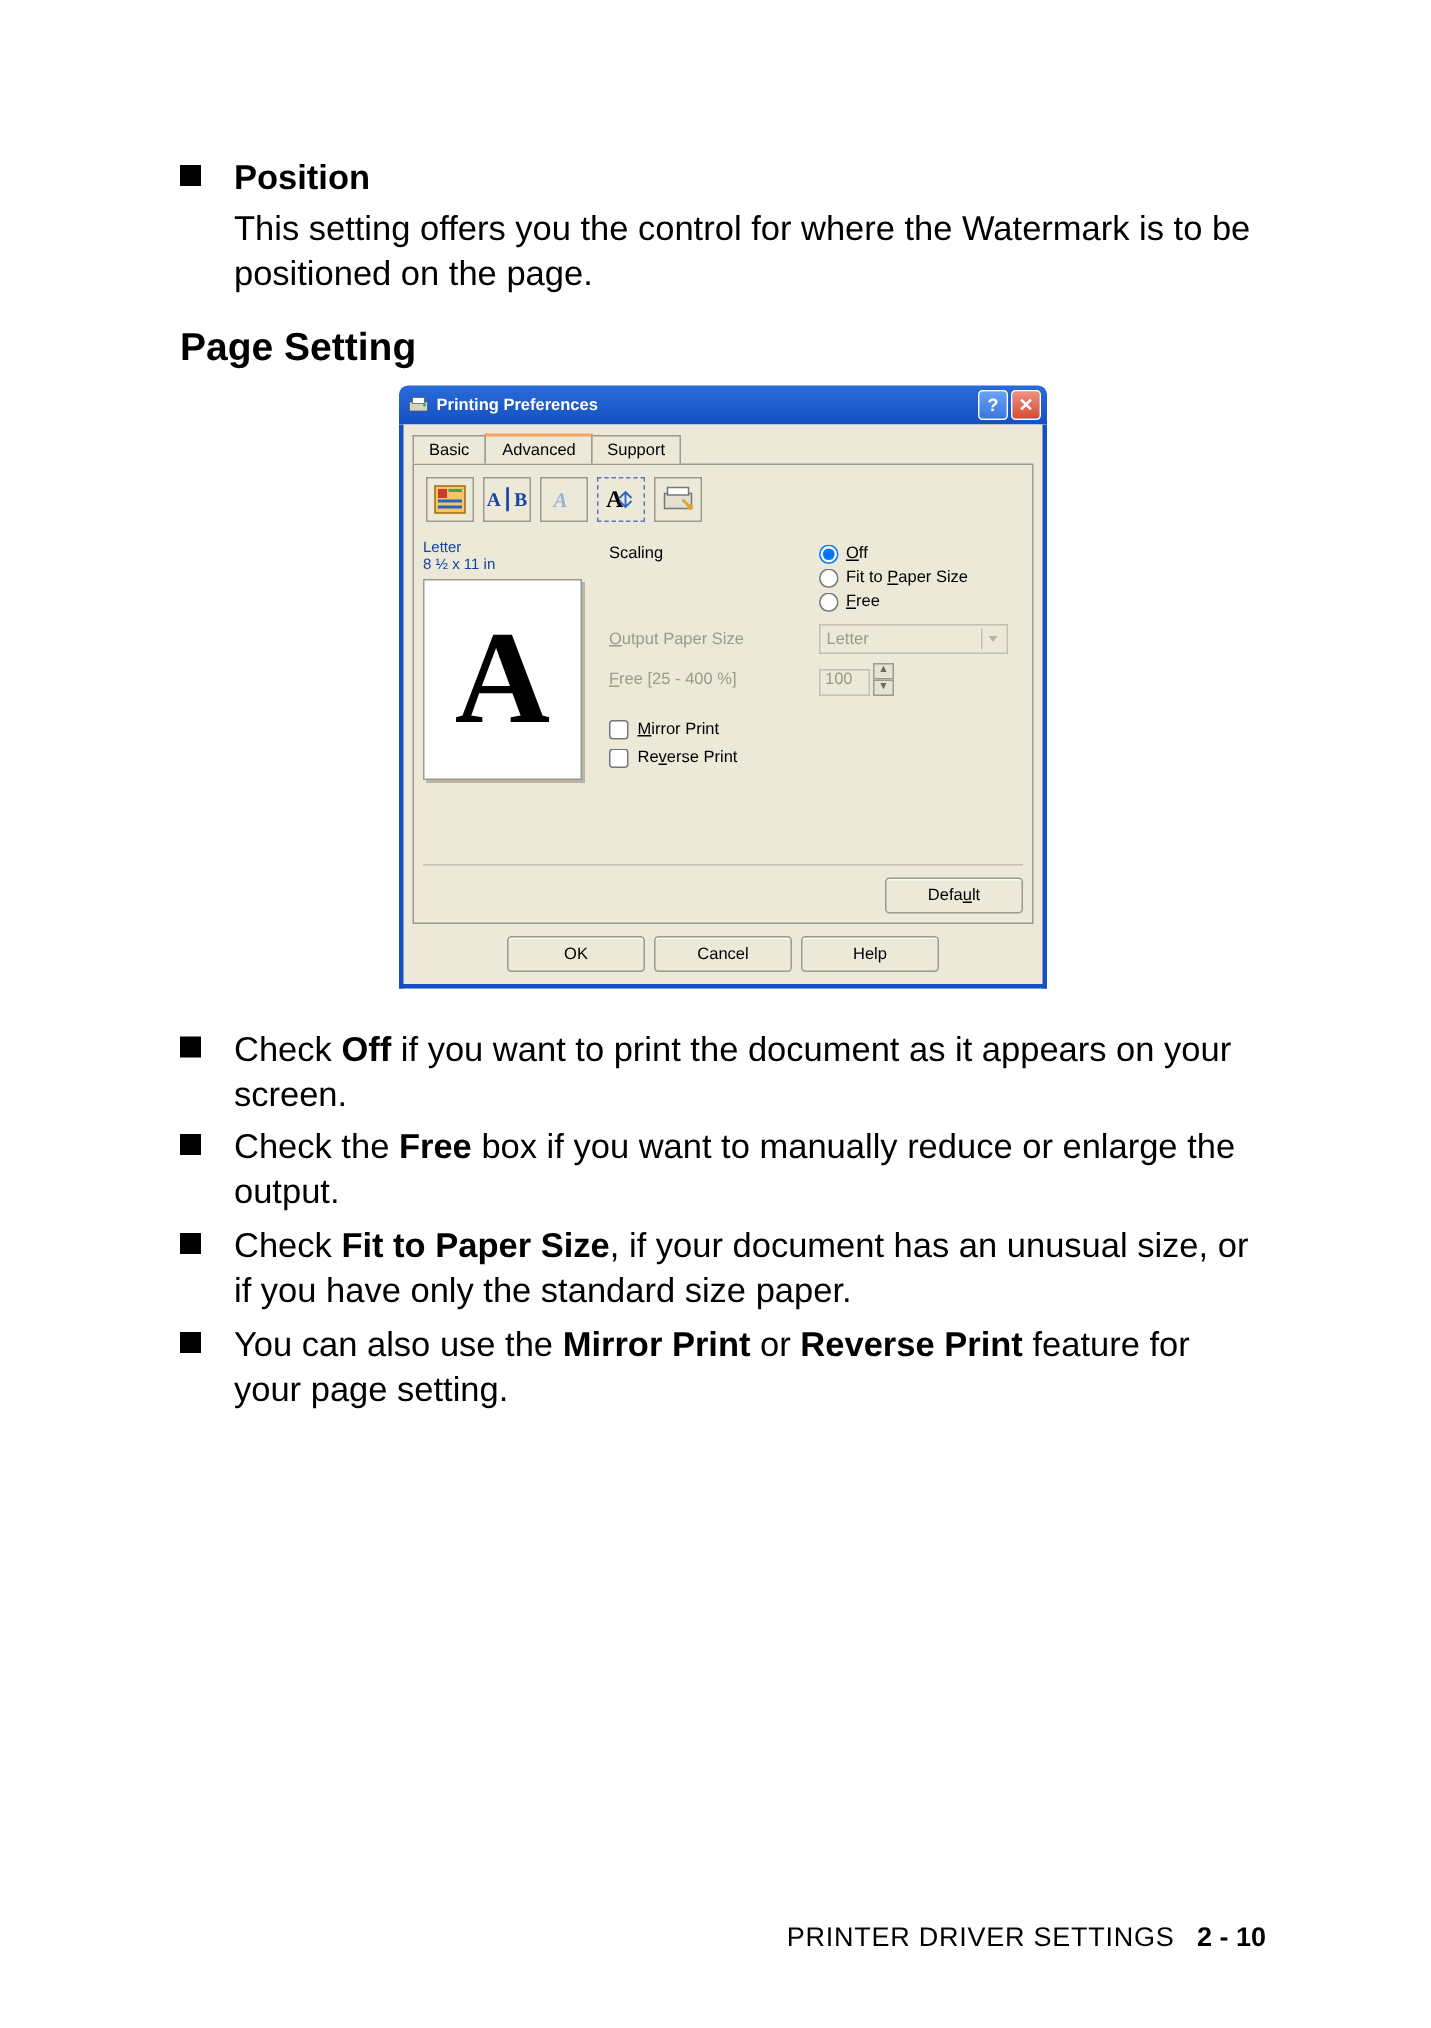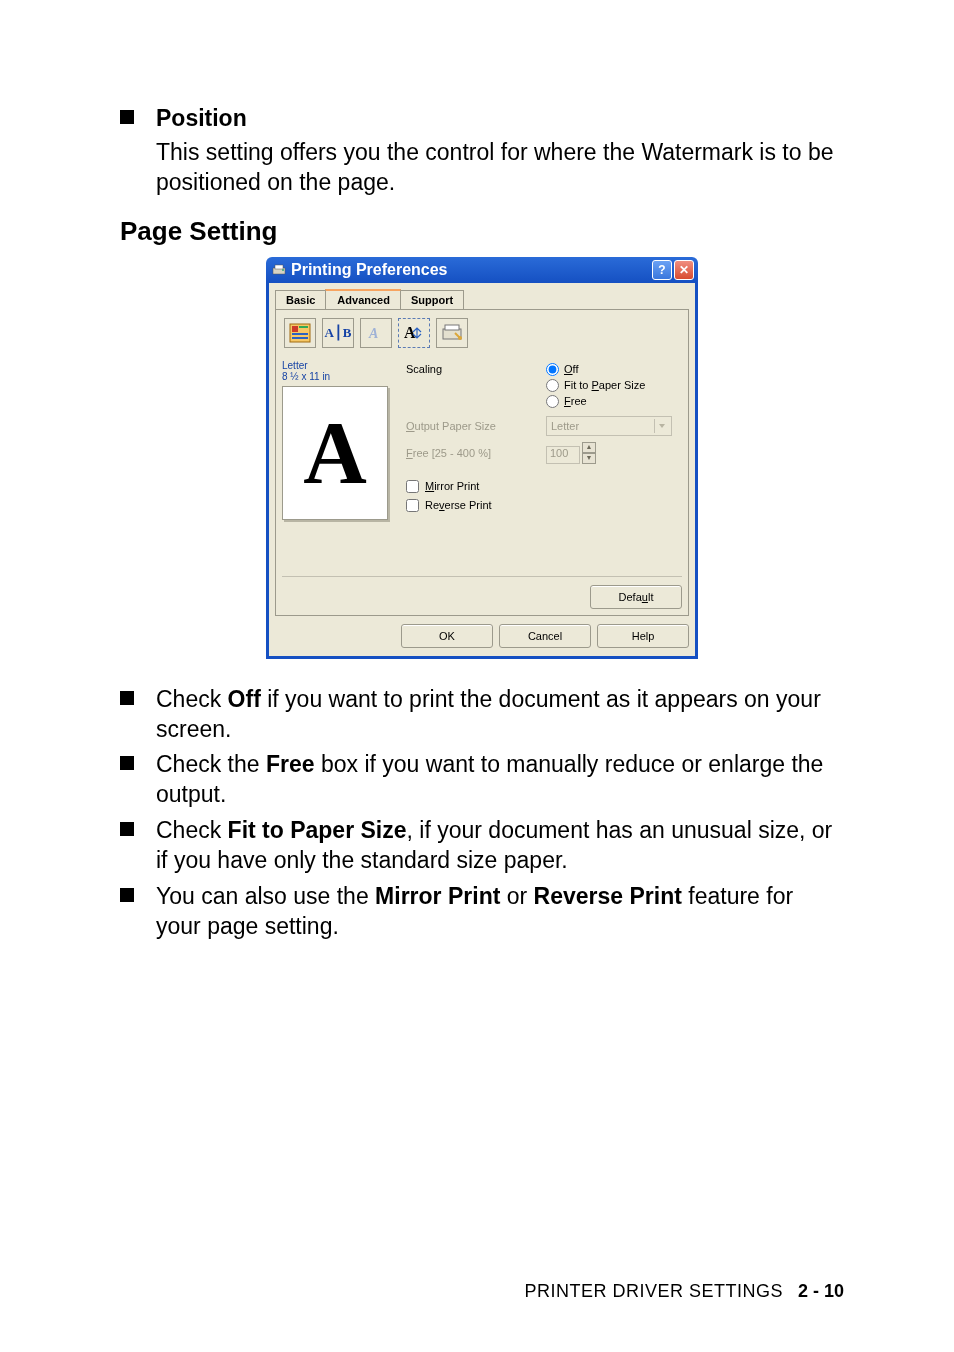--- a/index.html
+++ b/index.html
@@ -71,21 +71,21 @@
     display: flex;
     align-items: center;
     padding: 0 4px 0 6px;
     color: #fff;
     font-weight: bold;
   }
   .titlebar-icon {
     width: 14px; height: 14px; margin-right: 5px;
     display: inline-flex; align-items: center; justify-content: center;
   }
-  .titlebar-title { flex: 1; font-size: 16px; }
+  .titlebar-title { flex: 1; font-size: 11px; }
   .titlebar-btns { display: flex; gap: 2px; }
   .tbtn {
     width: 18px; height: 18px; border: 1px solid #fff; border-radius: 3px;
     display: flex; align-items: center; justify-content: center;
     font-weight: bold; font-size: 12px; color: #fff;
   }
   .tbtn.help { background: linear-gradient(#6aa1f4, #3a77dd); }
   .tbtn.close { background: linear-gradient(#f08f80, #d84b2f); }
 
   .dialog-body {
@@ -98,21 +98,20 @@
 
   .tabstrip { display: flex; align-items: flex-end; height: 22px; }
   .tab {
     background: #ece9d8;
     border: 1px solid #9c9a8c;
     border-bottom: none;
     padding: 3px 10px;
     margin-right: -1px;
     font-size: 11px;
     position: relative;
-    font-weight: bold;
   }
   .tab.active {
     background: #ece9d8;
     border-top: 2px solid #f7a460;
     z-index: 2;
     padding-left: 11px;
   }
   .tabpanel {
     border: 1px solid #9c9a8c;
     background: #ece9d8;
@@ -190,21 +189,21 @@
     padding-top: 8px;
     display: flex; justify-content: flex-end;
   }
   .winbtn {
     min-width: 70px; height: 22px; border: 1px solid #9c9a8c;
     background: #ece9d8; border-radius: 3px;
     font-size: 11px; display: flex; align-items: center; justify-content: center;
     padding: 0 10px; box-shadow: inset 0 1px 0 #fff;
   }
   .bottom-btns {
-    display: flex; justify-content: flex-end; gap: 6px; margin-top: 8px;
+    display: flex; justify-content: center; gap: 6px; margin-top: 8px;
   }
 
   
   .footer {
     position: absolute;
     bottom: 50px;
     right: 110px;
     font-size: 18px;
   }
   .footer .t { letter-spacing: 0.5px; }

